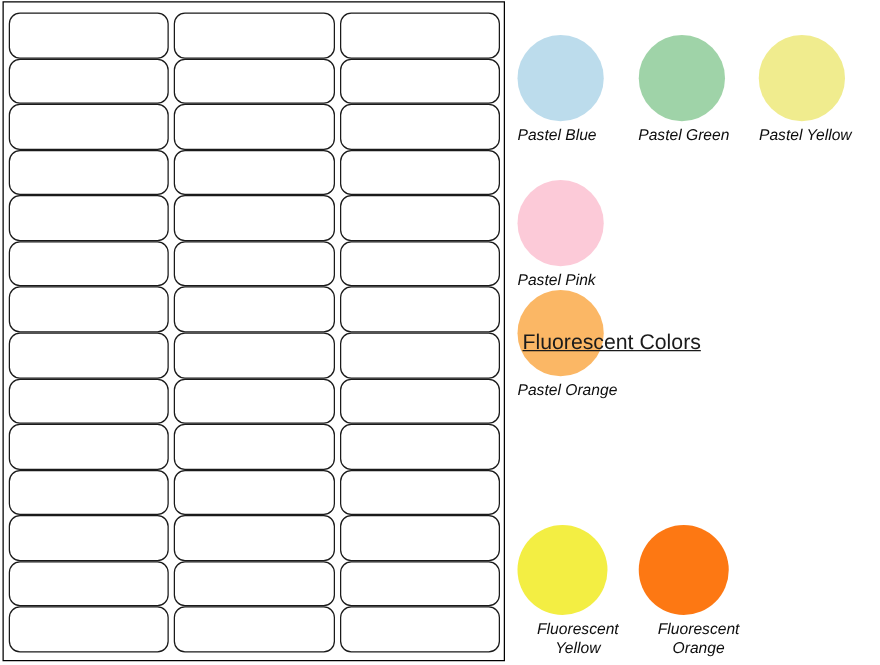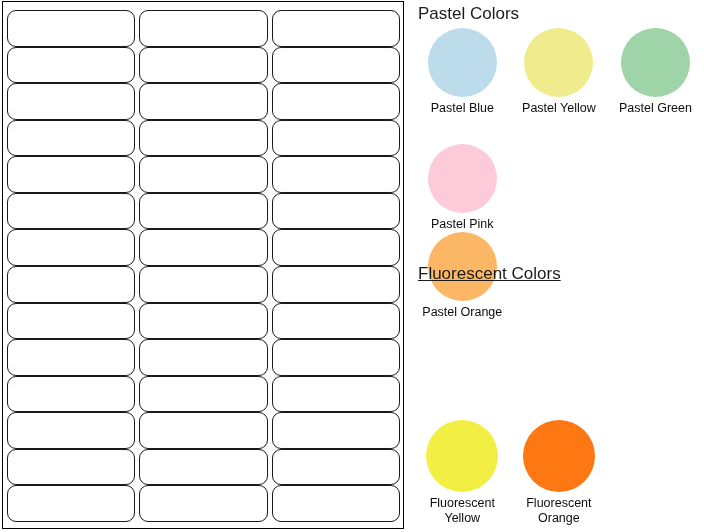--- a/index.html
+++ b/index.html
@@ -92,21 +92,22 @@
   .swatch-row {
     position: absolute;
     left: 6px;
     width: 290px;
     display: flex;
   }
   .swatch-item {
     width: 96.6px;
     display: flex;
     flex-direction: column;
-    align-items: center;
+    align-items: flex-start;
+    font-style: italic;
   }
   .swatch-dot {
     border-radius: 50%;
   }
   .pastel-dot {
     width: 69px;
     height: 69px;
   }
   .fluo-dot {
     width: 72px;
@@ -173,35 +174,34 @@
         <div class="label-cell" style="border-color: rgb(26, 26, 26); background: rgb(255, 255, 255);"></div>
         <div class="label-cell" style="border-color: rgb(26, 26, 26); background: rgb(255, 255, 255);"></div>
         <div class="label-cell" style="border-color: rgb(26, 26, 26); background: rgb(255, 255, 255);"></div>
         <div class="label-cell" style="border-color: rgb(26, 26, 26); background: rgb(255, 255, 255);"></div>
         <div class="label-cell" style="border-color: rgb(26, 26, 26); background: rgb(255, 255, 255);"></div>
       </div>
   </div>
 
   <div id="colors-panel">
 
-    <div id="pastel-title" class="section-title">Pastel Colors</div>
 
     <div id="pastel-row-1" class="swatch-row">
       <div class="swatch-item">
         <div class="swatch-dot pastel-dot" style="background: rgb(188, 220, 236);"></div>
         <div class="swatch-label">Pastel Blue</div>
       </div>
       <div class="swatch-item">
+        <div class="swatch-dot pastel-dot" style="background: rgb(159, 211, 168);"></div>
+        <div class="swatch-label">Pastel Green</div>
+      </div>
+      <div class="swatch-item">
         <div class="swatch-dot pastel-dot" style="background: rgb(240, 236, 142);"></div>
         <div class="swatch-label">Pastel Yellow</div>
       </div>
-      <div class="swatch-item">
-        <div class="swatch-dot pastel-dot" style="background: rgb(159, 211, 168);"></div>
-        <div class="swatch-label">Pastel Green</div>
-      </div>
     </div>
 
     <div id="pastel-row-2" class="swatch-row">
       <div class="swatch-item">
         <div class="swatch-dot pastel-dot" style="background: rgb(252, 202, 216);"></div>
         <div class="swatch-label">Pastel Pink</div>
       </div>
       <div class="swatch-item">
         <div class="swatch-dot pastel-dot" style="background: rgb(251, 183, 101);"></div>
         <div class="swatch-label">Pastel Orange</div>

